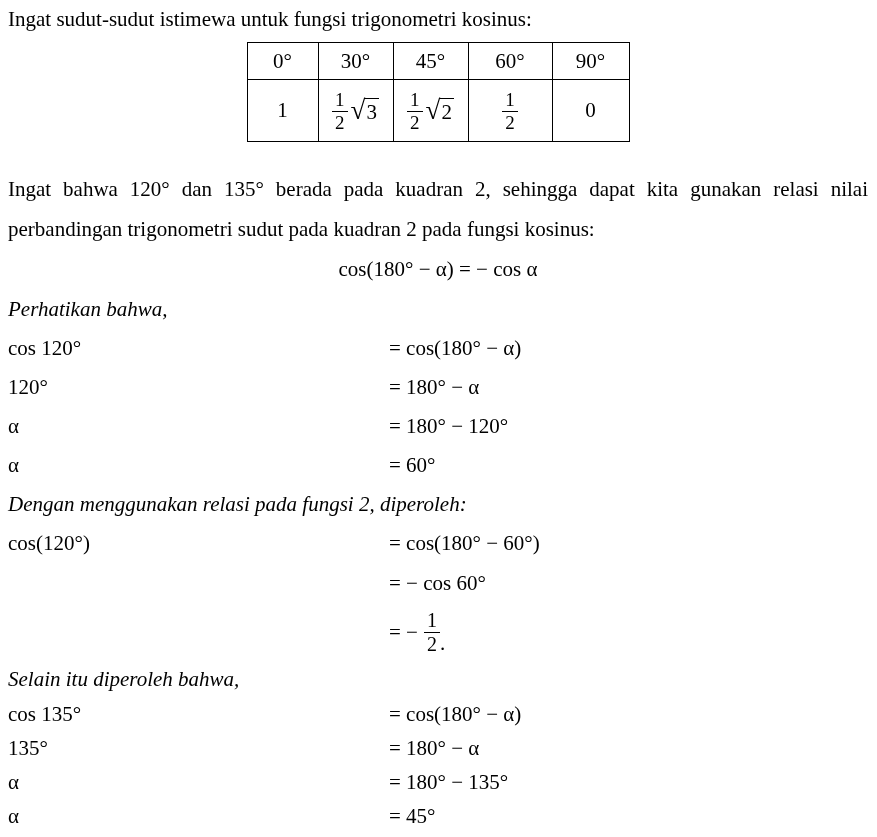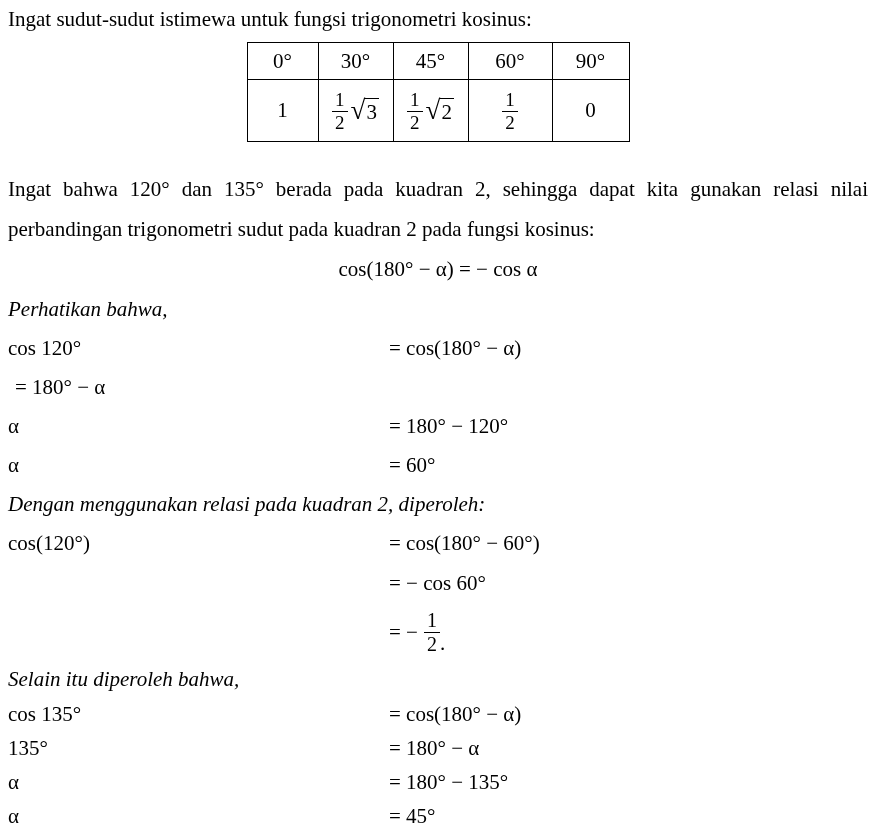--- a/index.html
+++ b/index.html
@@ -119,33 +119,34 @@
 <div class="eq-center">cos(180° − α) = − cos α</div>
 
 <p class="para">Perhatikan bahwa,</p>
 
 <div class="eq-block b1">
   <div class="eq-row">
     <span class="eq-lhs">cos 120°</span>
     <span class="eq-rhs">= cos(180° − α)</span>
   </div>
   <div class="eq-row">
+    <span class="eq-lhs">120°</span>
     <span class="eq-rhs">= 180° − α</span>
   </div>
   <div class="eq-row">
     <span class="eq-lhs">α</span>
     <span class="eq-rhs">= 180° − 120°</span>
   </div>
   <div class="eq-row">
     <span class="eq-lhs">α</span>
     <span class="eq-rhs">= 60°</span>
   </div>
 </div>
 
-<p class="para para3">Dengan menggunakan relasi pada kuadran 2, diperoleh:</p>
+<p class="para para3">Dengan menggunakan relasi pada fungsi 2, diperoleh:</p>
 
 <div class="eq-block b2">
   <div class="eq-row">
     <span class="eq-lhs">cos(120°)</span>
     <span class="eq-rhs">= cos(180° − 60°)</span>
   </div>
   <div class="eq-row">
     <span class="eq-lhs"></span>
     <span class="eq-rhs">= − cos 60°</span>
   </div>

